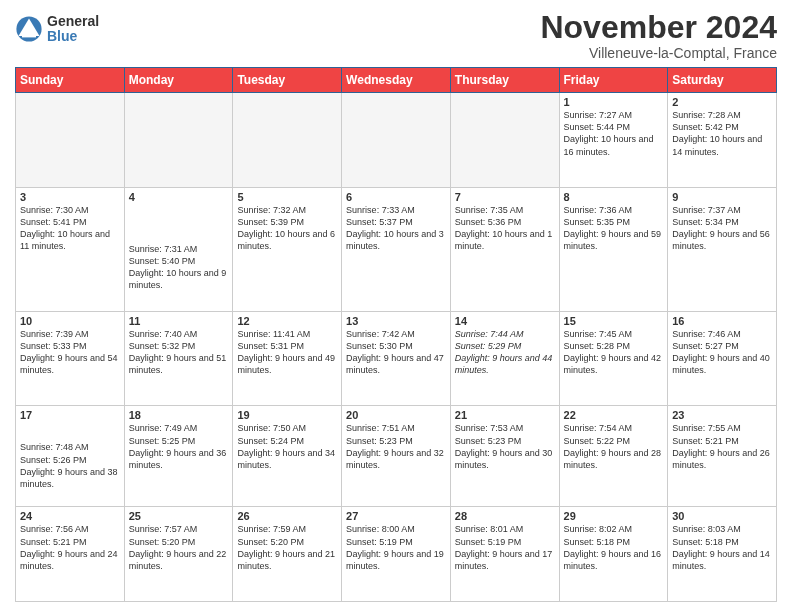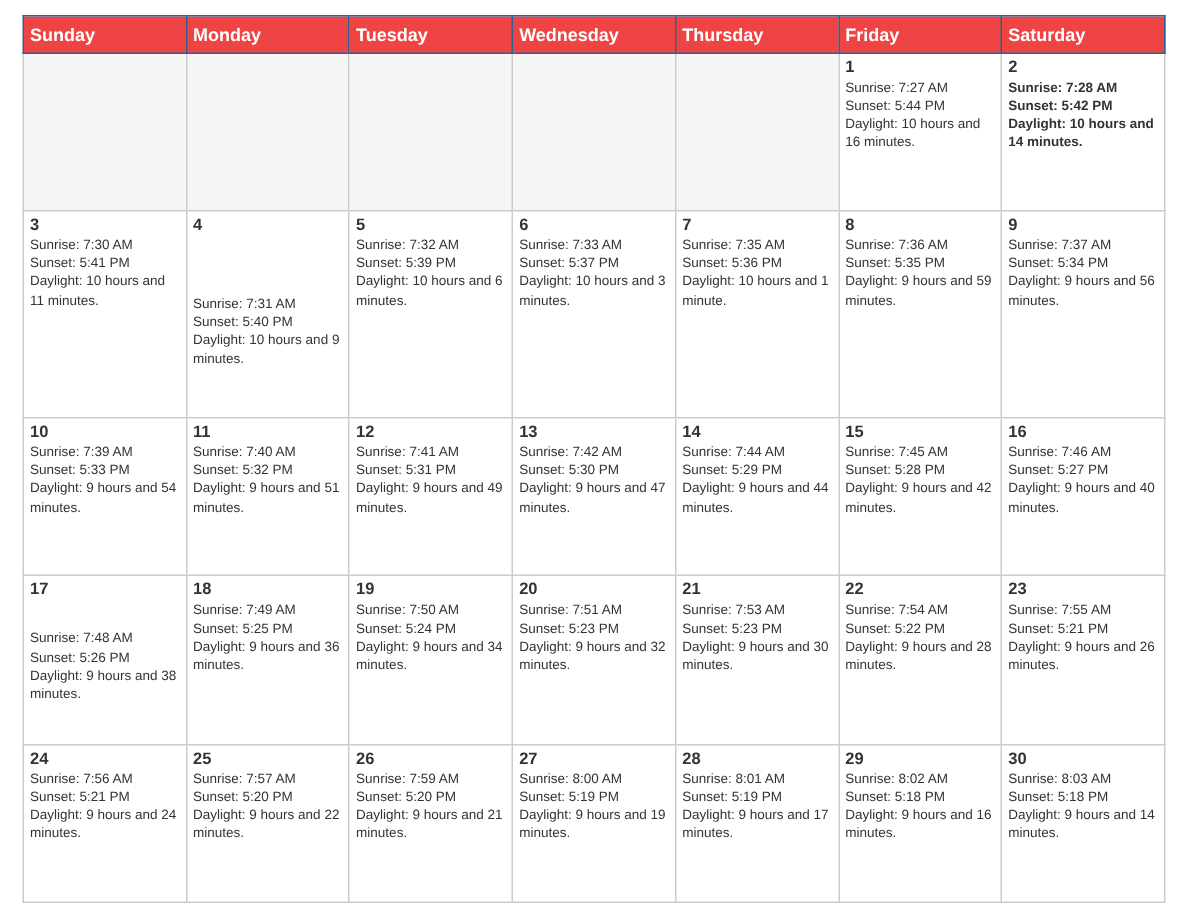--- a/index.html
+++ b/index.html
@@ -101,20 +101,37 @@
     .day-info {
       font-size: 9px;
       line-height: 1.35;
       color: #333;
     }
   </style>
 </head>
 <body>
 
 <div class="page">
+  <div class="header">
+    <div class="logo">
+      <svg class="logo-icon" viewBox="0 0 40 40">
+        <circle cx="20" cy="20" r="18" fill="#3a7ab5"></circle>
+        <polygon points="20,5 35,30 5,30" fill="white"></polygon>
+        <rect x="10" y="28" width="20" height="4" fill="white"></rect>
+      </svg>
+      <div class="logo-text">
+        <span class="logo-general">General</span>
+        <span class="logo-blue">Blue</span>
+      </div>
+    </div>
+    <div class="title-block">
+      <div class="month-title">November 2024</div>
+      <div class="location">Villeneuve-la-Comptal, France</div>
+    </div>
+  </div>
 
   <table class="calendar">
     <thead>
       <tr>
         <th>Sunday</th>
         <th>Monday</th>
         <th>Tuesday</th>
         <th>Wednesday</th>
         <th>Thursday</th>
         <th>Friday</th>
@@ -129,21 +146,21 @@
           <td class="empty"></td>
           <td class="empty"></td>
           <td>
             <span class="day-num">1</span>
             <div class="day-info" style="white-space: pre-line;">Sunrise: 7:27 AM
 Sunset: 5:44 PM
 Daylight: 10 hours and 16 minutes.</div>
           </td>
           <td>
             <span class="day-num">2</span>
-            <div class="day-info" style="white-space: pre-line; font-weight: bold;">Sunrise: 7:28 AM
+            <div class="day-info" style="white-space: pre-line;">Sunrise: 7:28 AM
 Sunset: 5:42 PM
 Daylight: 10 hours and 14 minutes.</div>
           </td>
         </tr>
         <tr>
           <td>
             <span class="day-num">3</span>
             <div class="day-info" style="white-space: pre-line;">Sunrise: 7:30 AM
 Sunset: 5:41 PM
 Daylight: 10 hours and 11 minutes.</div>
@@ -193,33 +210,33 @@
 Daylight: 9 hours and 54 minutes.</div>
           </td>
           <td>
             <span class="day-num">11</span>
             <div class="day-info" style="white-space: pre-line;">Sunrise: 7:40 AM
 Sunset: 5:32 PM
 Daylight: 9 hours and 51 minutes.</div>
           </td>
           <td>
             <span class="day-num">12</span>
-            <div class="day-info" style="white-space: pre-line;">Sunrise: 7:41 AM
+            <div class="day-info" style="white-space: pre-line;">Sunrise: 11:41 AM
 Sunset: 5:31 PM
 Daylight: 9 hours and 49 minutes.</div>
           </td>
           <td>
             <span class="day-num">13</span>
             <div class="day-info" style="white-space: pre-line;">Sunrise: 7:42 AM
 Sunset: 5:30 PM
 Daylight: 9 hours and 47 minutes.</div>
           </td>
           <td>
             <span class="day-num">14</span>
-            <div class="day-info" style="white-space: pre-line;">Sunrise: 7:44 AM
+            <div class="day-info" style="white-space: pre-line; font-style: italic;">Sunrise: 7:44 AM
 Sunset: 5:29 PM
 Daylight: 9 hours and 44 minutes.</div>
           </td>
           <td>
             <span class="day-num">15</span>
             <div class="day-info" style="white-space: pre-line;">Sunrise: 7:45 AM
 Sunset: 5:28 PM
 Daylight: 9 hours and 42 minutes.</div>
           </td>
           <td>

